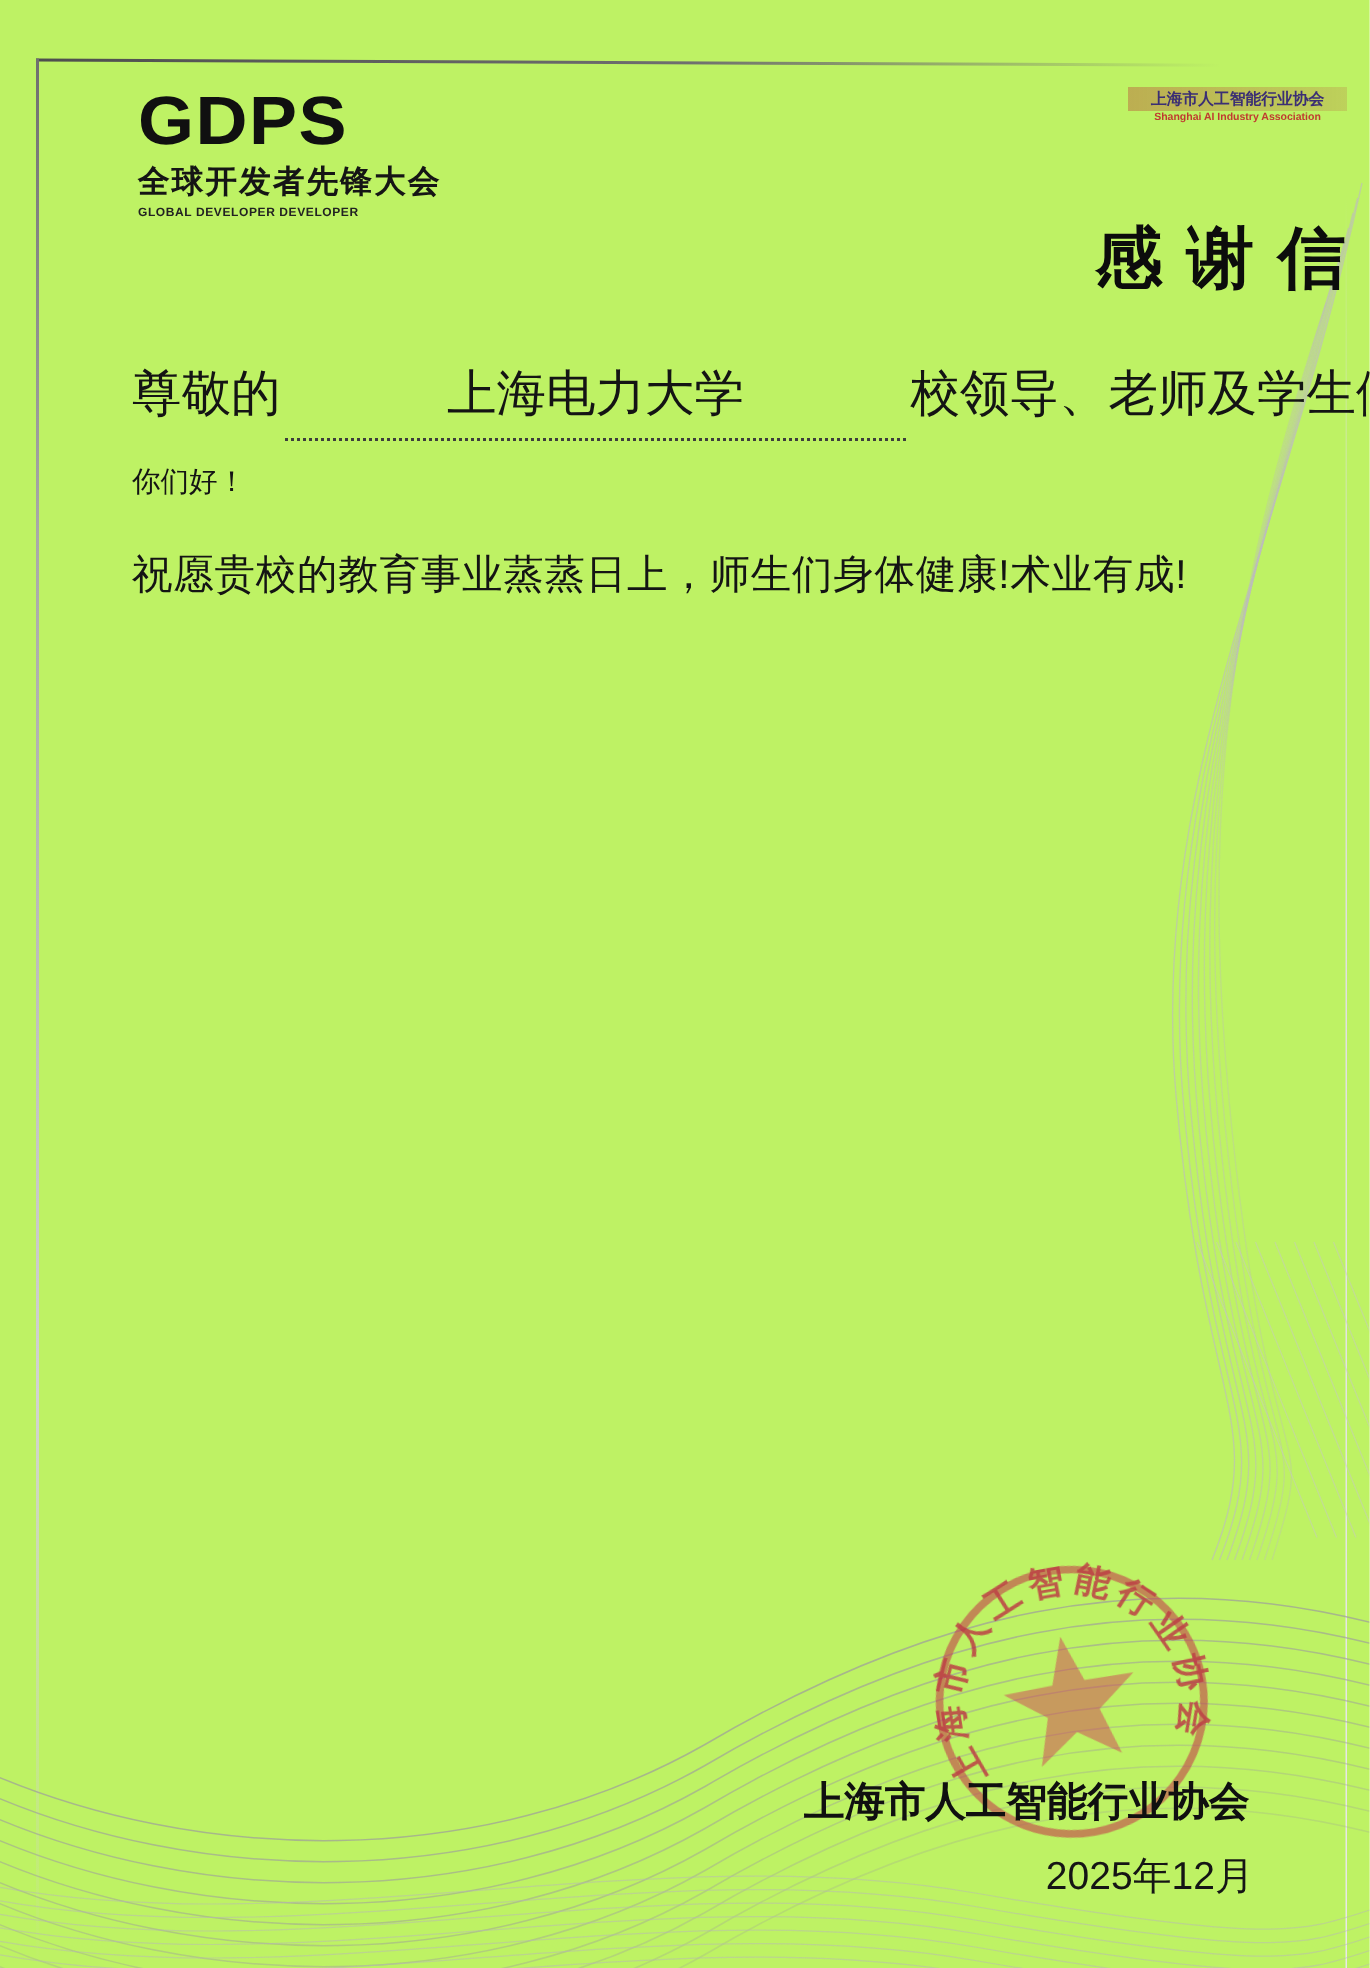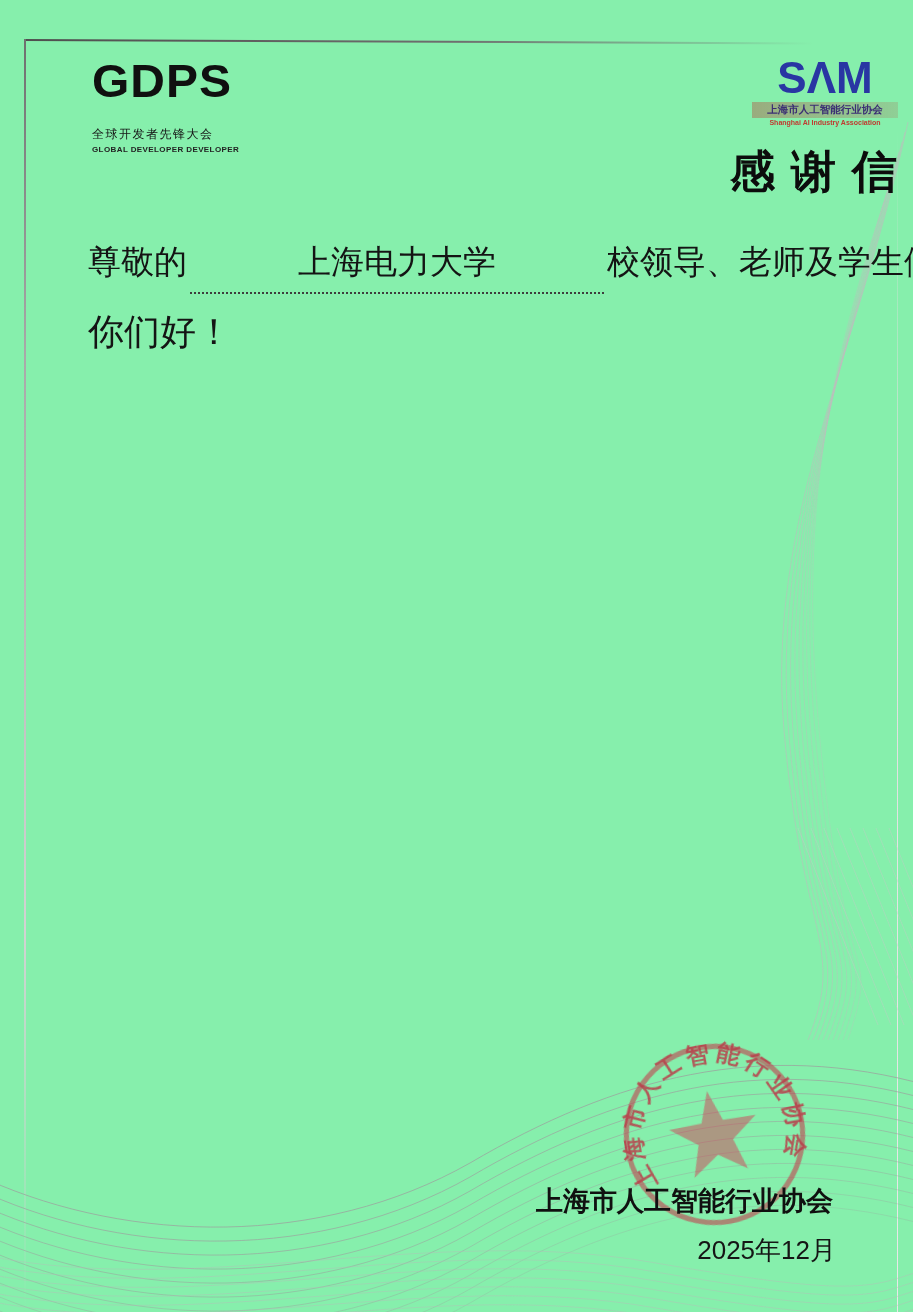--- a/index.html
+++ b/index.html
@@ -4,21 +4,21 @@
 <style>
   html,body { margin:0; padding:0; }
   body {
     width:913px; height:1312px;
     background:#ffffff;
     font-family:"Liberation Sans", sans-serif;
     color:#141414;
     position:relative;
     overflow:hidden;
   }
-  .page { position:absolute; inset:0; background:#86efac; }
+  .page { position:absolute; inset:0; background:#bef264; }
 
   
   .scan-top {
     position:absolute; left:24px; top:39px; width:790px; height:2px;
     background:linear-gradient(to right,#4e4e4e,#6f6f6f 55%, rgba(140,140,140,0));
     transform:rotate(0.25deg); transform-origin:left center;
   }
   .scan-left {
     position:absolute; left:24px; top:39px; width:1.5px; height:1273px;
     background:linear-gradient(to bottom,#6f6f6f,#a9a9a9 25%,#d2d2d2 70%, rgba(210,210,210,0));
@@ -32,21 +32,21 @@
   #waves { position:absolute; left:0; top:0; z-index:1; pointer-events:none; }
 
   .content { position:absolute; inset:0; z-index:2; }
 
   
   .gdps-logo { position:absolute; left:92px; top:60px; width:150px; }
   .gdps-acronym {
     font-weight:900; font-size:48px; line-height:46px; letter-spacing:1px;
     color:#101010; transform:scaleY(0.95); transform-origin:left top;
   }
-  .gdps-cn { font-size:12px; font-weight:400; letter-spacing:1.5px; color:#151515; margin-top:20px; white-space:nowrap; }
+  .gdps-cn { font-size:21px; font-weight:700; letter-spacing:1.5px; color:#151515; margin-top:1px; white-space:nowrap; }
   .gdps-en { font-size:8px; font-weight:700; letter-spacing:0.4px; color:#222; margin-top:2px; white-space:nowrap; }
 
   
   .saia-logo { position:absolute; left:752px; top:56px; width:146px; text-align:center; }
   .saia-acronym {
     font-weight:800; font-size:44px; line-height:44px; letter-spacing:0px;
     color:#2936a3; transform:scaleY(1.02); 
   }
   .saia-cn {
     font-size:10.5px; font-weight:700; color:#3b2e74; margin-top:2px; white-space:nowrap;
@@ -62,21 +62,21 @@
     letter-spacing:16px; text-indent:16px; color:#0c0c0c;
   }
   .salutation {
     position:absolute; left:88px; top:240px; width:790px;
     font-size:33px; white-space:nowrap;
   }
   .blank {
     display:inline-block; width:414px; text-align:center;
     border-bottom:2px dotted #3d3d3d; padding-bottom:7px; margin:0 3px;
   }
-  .greeting { position:absolute; left:88px; top:308px; font-size:36px; }
+  .greeting { position:absolute; left:88px; top:308px; font-size:19px; }
   .body {
     position:absolute; left:88px; top:352px; width:770px;
     font-size:27px; line-height:50px; text-align:justify; letter-spacing:0.5px;
   }
   .body p { margin:0; text-indent:2em; }
   .body p.no-indent { text-indent:0; }
   .body p.closing { margin-top:6px; }
 
   .signature {
     position:absolute; right:80px; top:1183px;
@@ -143,32 +143,32 @@
 
   <div class="content">
 
     <div class="gdps-logo">
       <div class="gdps-acronym">GDPS</div>
       <div class="gdps-cn">全球开发者先锋大会</div>
       <div class="gdps-en">GLOBAL DEVELOPER DEVELOPER</div>
     </div>
 
     <div class="saia-logo">
-      <div class="saia-acronym">SΛM</div>
       <div class="saia-cn">上海市人工智能行业协会</div>
       <div class="saia-en">Shanghai AI Industry Association</div>
     </div>
 
     <div class="title">感谢信</div>
 
     <div class="salutation"><span>尊敬的</span><span class="blank">上海电力大学</span><span>校领导、老师及学生们：</span></div>
 
     <div class="greeting">你们好！</div>
 
     <div class="body">
+      <p class="no-indent closing">祝愿贵校的教育事业蒸蒸日上，师生们身体健康!术业有成!</p>
     </div>
 
     <div class="signature">上海市人工智能行业协会</div>
     <div class="date">2025年12月</div>
 
     <svg class="stamp" viewBox="0 0 200 200">
       <defs>
         <path id="stamp-arc" d="M 40.5,141 A 72,72 0 1 1 159.5,141" fill="none"></path>
       </defs>
       <circle cx="100" cy="100" r="86" fill="none" stroke="rgba(197,57,75,0.62)" stroke-width="5"></circle>

